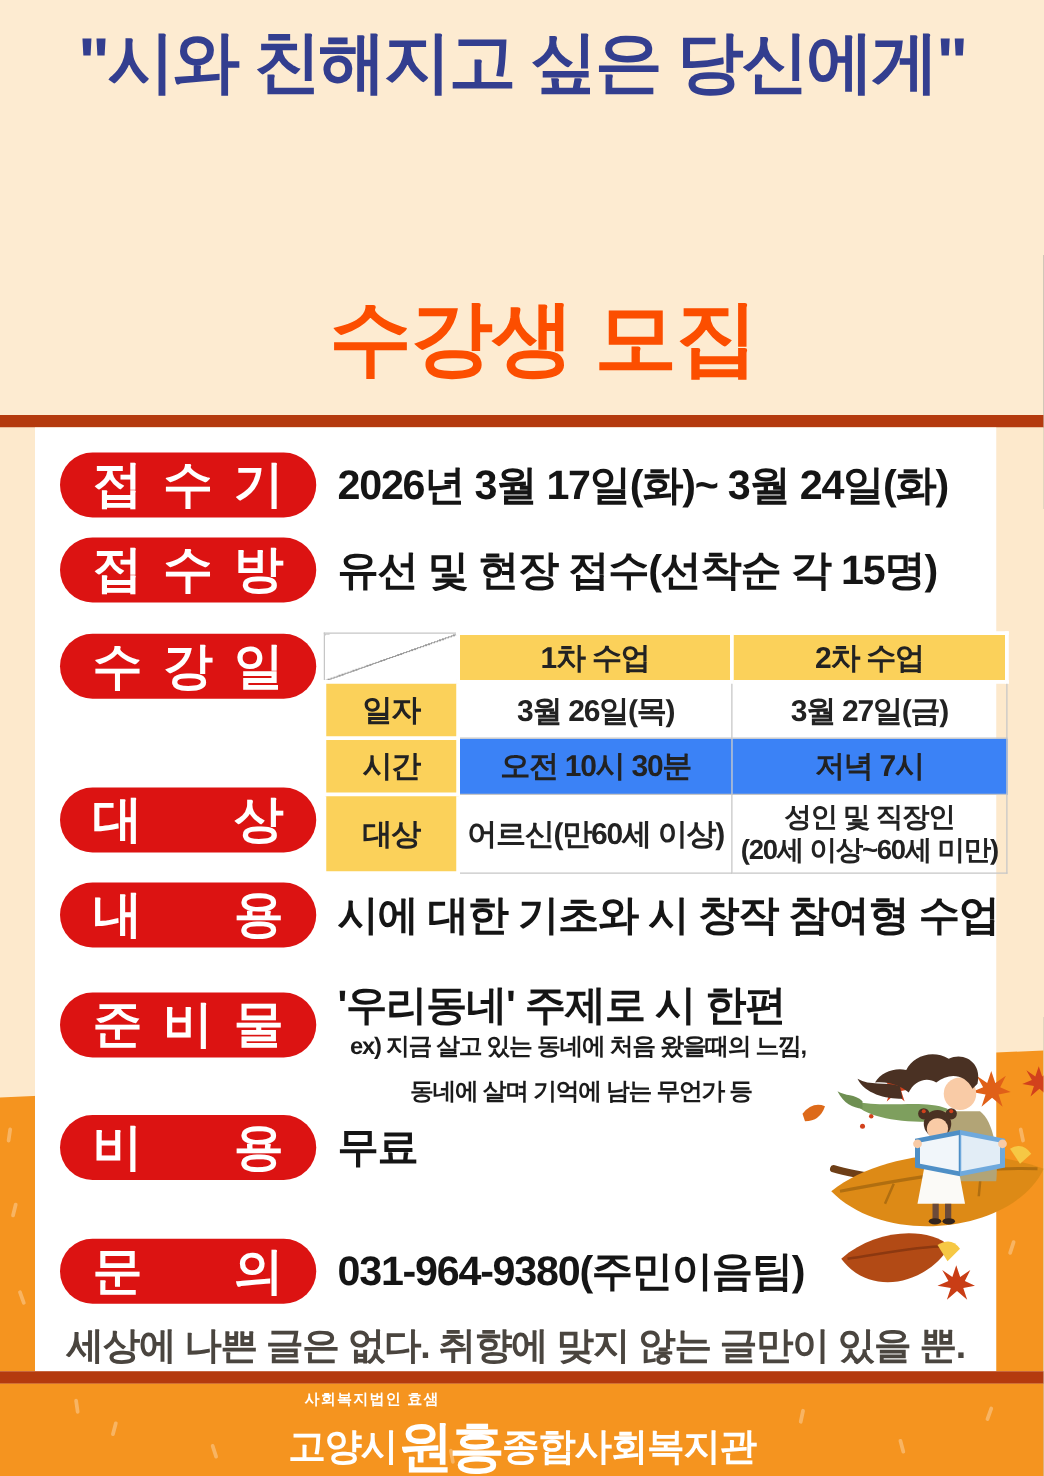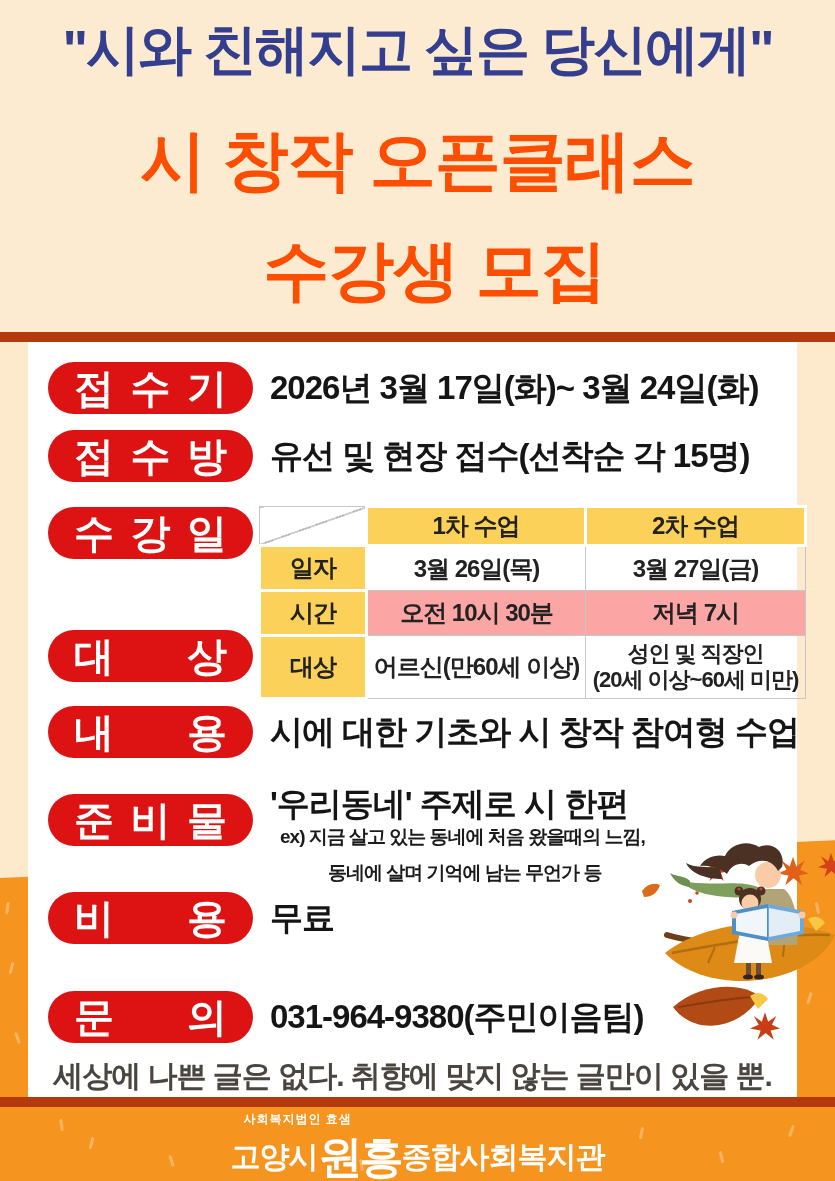--- a/index.html
+++ b/index.html
@@ -70,21 +70,21 @@
   }
   .sched td{border:1px solid #C6C6C6;text-align:center;vertical-align:middle;padding:0;letter-spacing:-1px;}
   .sched .yellow{background:#FBD15A;border:3px solid #fff;}
   .sched .corner{
     background:#fff;border:1px solid #C6C6C6;
     background-image:linear-gradient(to bottom right,transparent 49.2%,#9a9a9a 49.2%,#9a9a9a 50.8%,transparent 50.8%);
   }
   .sched .h-row td{height:36px;}
   .sched .d-row td{height:42px;}
   .sched .t-row td{height:60px;}
-  .sched .gray{background:#fca5a5;}
+  .sched .gray{background:#3b82f6;}
   .sched .small2{font-size:22px;line-height:26px;}
   
   .quote{
     position:absolute;left:0;top:714px;width:769px;text-align:center;
     font-size:30px;font-weight:bold;color:#4A453F;letter-spacing:-1px;white-space:nowrap;
   }
   
   .footer{
     position:absolute;left:0;top:1107px;width:835px;height:74px;
     background:#F5941F;color:#fff;
@@ -97,21 +97,20 @@
   
   .illus{position:absolute;left:620px;top:835px;z-index:5;}
 </style>
 </head>
 <body>
 
 <div class="poster">
 
   <div class="header">
     <div class="tagline">"시와 친해지고 싶은 당신에게"</div>
-    <div class="title-main title-1">시 창작 오픈클래스</div>
     <div class="title-main title-2">수강생 모집</div>
   </div>
   <div class="divider divider-top"></div>
 
   <div class="body-area">
     <div class="side-orange">
       <span class="dash" style="left:10px;top:620px;transform:rotate(14deg);"></span>
       <span class="dash" style="left:16px;top:690px;transform:rotate(-20deg);"></span>
       <span class="dash" style="left:6px;top:560px;transform:rotate(8deg);"></span>
       <span class="dash" style="left:816px;top:560px;transform:rotate(-12deg);"></span>

